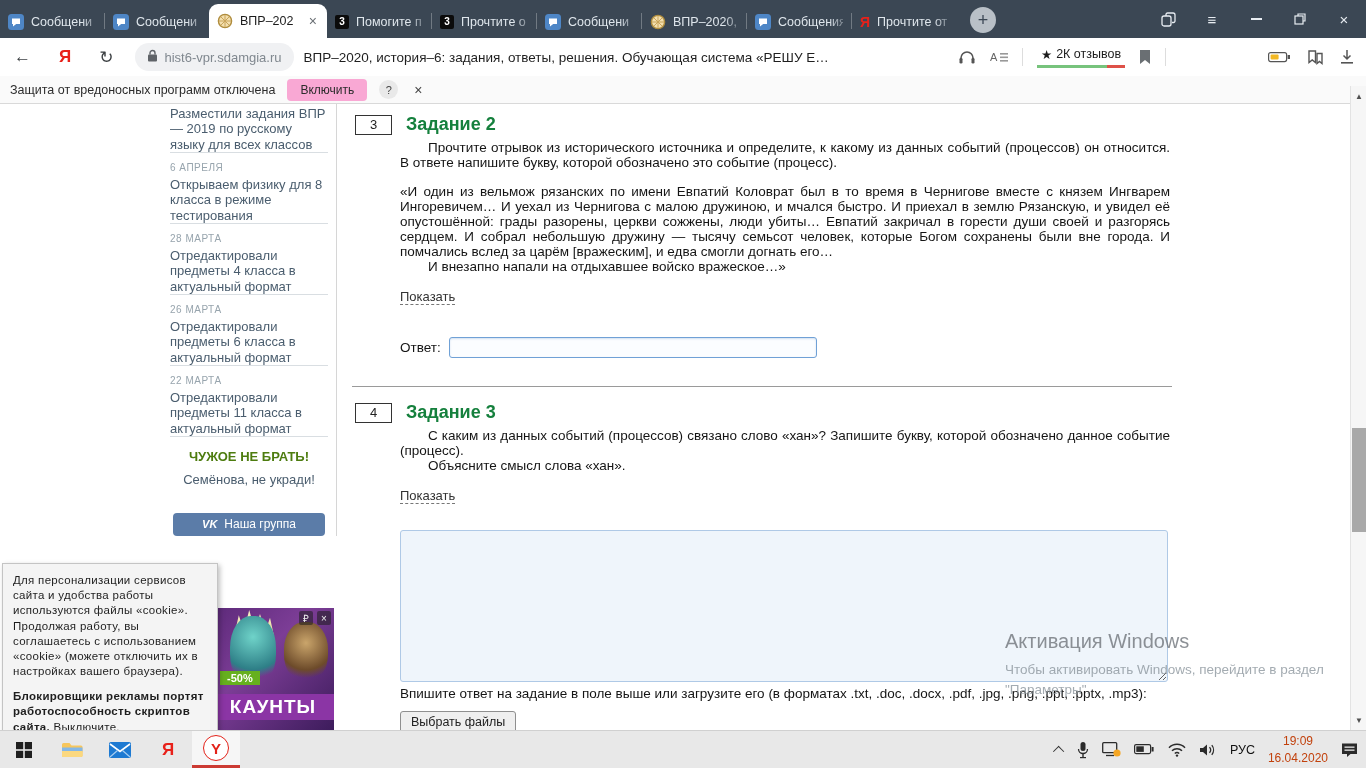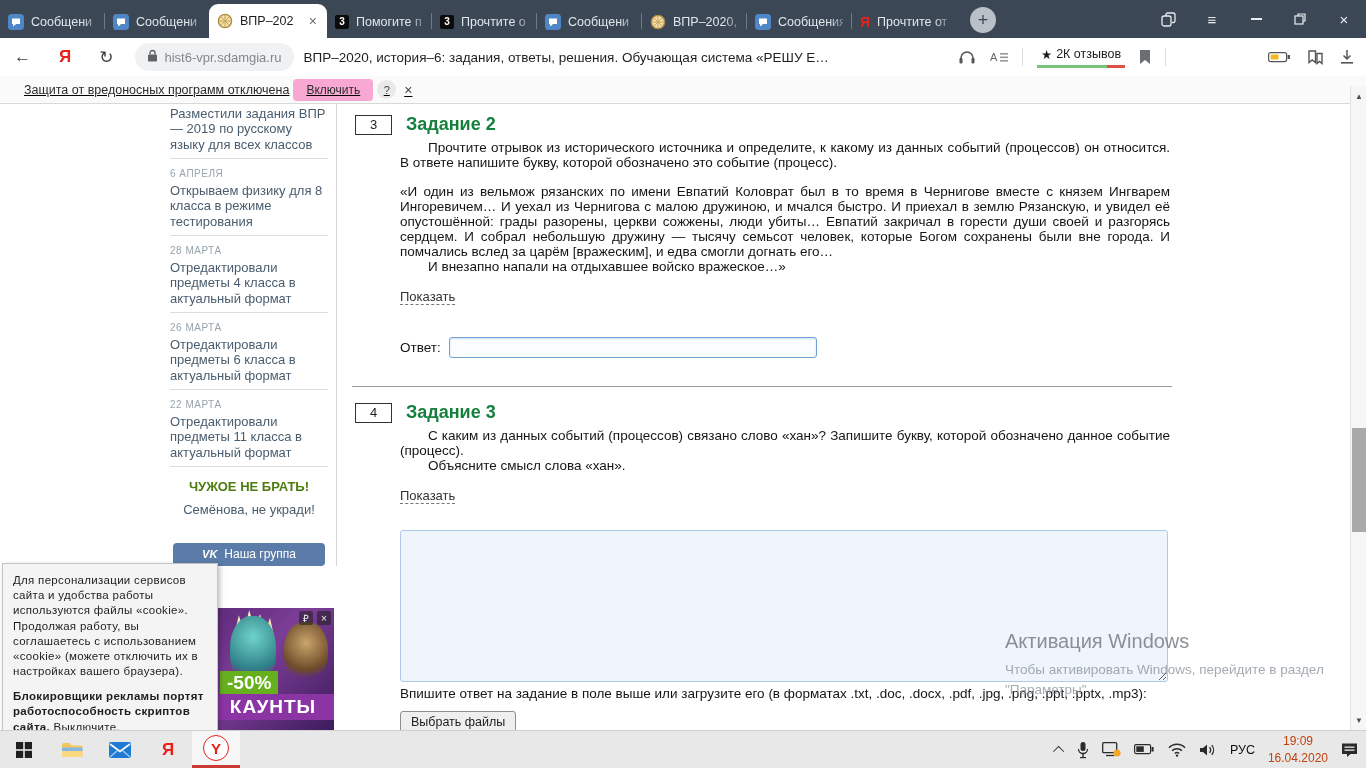--- a/index.html
+++ b/index.html
@@ -44,34 +44,34 @@
   .tbico { cursor:pointer; display:inline-flex; align-items:center; }
   .tbsep { width:1px; height:18px; background:#ddd; }
   .reviews { display:flex; flex-direction:column; align-items:center; cursor:pointer; }
   .reviews .rline { font-size:12.5px; color:#1c1c1c; display:flex; gap:4px; align-items:center; }
   .rbar { width:88px; height:3px; margin-top:3px; display:flex; }
   .rbar .g { flex:4; background:#77c37c; } .rbar .r { flex:1; background:#de5148; }
   .tb-far { display:flex; align-items:center; gap:16px; margin-left:88px; }
 
   
   .warnbar { position:absolute; left:0; top:76px; width:1366px; height:28px; background:#fafafa;
-    border-bottom:1px solid #d9d9d9; display:flex; align-items:center; gap:4px; padding:0 24px;text-decoration:underline; }
+    border-bottom:1px solid #d9d9d9; display:flex; align-items:center; gap:12px; padding:0 10px; }
   .warnbar .wtext { font-size:12.5px; color:#2c2c2c; }
   .btn-enable { background:#f9a8d4; border:none; border-radius:4px; padding:4px 13px;
     font-size:12px; color:#2c2c2c; cursor:pointer; font-family:inherit; }
   .btn-help { width:19px; height:19px; border-radius:50%; background:#e9e9e9; border:none;
     font-size:11px; color:#444; cursor:pointer; }
   .warnclose { font-size:14px; color:#444; cursor:pointer; padding:0 4px; }
 
   
   .sidebar { position:absolute; left:170px; top:104px; width:167px; border-right:1px solid #d6d6d6;
     padding-right:8px; }
   .news-text { font-size:13px; line-height:1.18; color:#4a5d6e; cursor:pointer; }
   .news-date { font-size:10px; letter-spacing:.5px; color:#97a4ad; margin-bottom:4px; }
-  .news-item { padding:9px 0 6px 0; border-bottom:1px solid #d9dee2; }
+  .news-item { padding:9px 0 0 0; border-bottom:1px solid #d9dee2; }
   .news-item:first-child { padding-top:2px; }
   .notice { text-align:center; padding:12px 0 4px 0; }
   .notice-title { font-size:13px; font-weight:bold; color:#4d7c0f; }
   .notice-sub { font-size:13px; color:#4a5d6e; margin-top:8px; }
   .vkbtn { margin:22px auto 0 auto; width:152px; height:23px; background:#5b7ca8; border-radius:4px;
     color:#fff; font-size:12px; display:flex; align-items:center; justify-content:center; gap:7px; cursor:pointer; }
   .vklogo { font-weight:bold; font-style:italic; font-size:11px; }
 
   
   .main { position:absolute; left:352px; top:104px; width:820px; }
@@ -108,21 +108,21 @@
   
   .ad { position:absolute; left:212px; top:608px; width:122px; height:122px; overflow:hidden;
     background:linear-gradient(135deg,#5d2a7a 0%,#7c3d96 40%,#3d1c5c 100%); z-index:10; cursor:pointer; }
   .ad .blob1 { position:absolute; left:18px; top:8px; width:46px; height:70px; border-radius:45%;
     background:radial-gradient(circle at 50% 30%, #6fd3c9, #2e7f87 60%, transparent 75%); }
   .ad .blob2 { position:absolute; right:6px; top:14px; width:44px; height:60px; border-radius:45%;
     background:radial-gradient(circle at 50% 35%, #caa56b, #6d4b2a 60%, transparent 78%); }
   .ad .spikes { position:absolute; left:22px; top:2px; width:40px; height:26px;
     background:linear-gradient(to top,#e8d79a,#f7f0c8); clip-path:polygon(0 100%,12% 20%,25% 80%,38% 0,52% 75%,65% 15%,78% 85%,90% 30%,100% 100%); }
   .ad-discount { position:absolute; left:8px; top:63px; background:#66b01e; color:#fff;
-    font-weight:bold; font-size:19px; padding:1px 7px; }
+    font-weight:bold; font-size:11px; padding:1px 7px; }
   .ad-title { position:absolute; left:0; right:0; top:86px; background:#8b35a5; color:#fff;
     font-weight:bold; font-size:19px; text-align:center; letter-spacing:1px; padding:2px 0; }
   .ad-badges { position:absolute; right:3px; top:3px; display:flex; gap:4px; }
   .ad-badge { width:14px; height:14px; background:rgba(30,30,30,.55); color:#eee; font-size:10px;
     display:flex; align-items:center; justify-content:center; border-radius:2px; cursor:pointer; }
 
   
   .watermark { position:absolute; left:1005px; top:630px; width:320px; z-index:40; pointer-events:none; }
   .wm1 { font-size:20px; color:rgba(112,118,124,.8); }
   .wm2 { font-size:13.5px; color:rgba(140,150,158,.8); margin-top:7px; line-height:1.5; }

